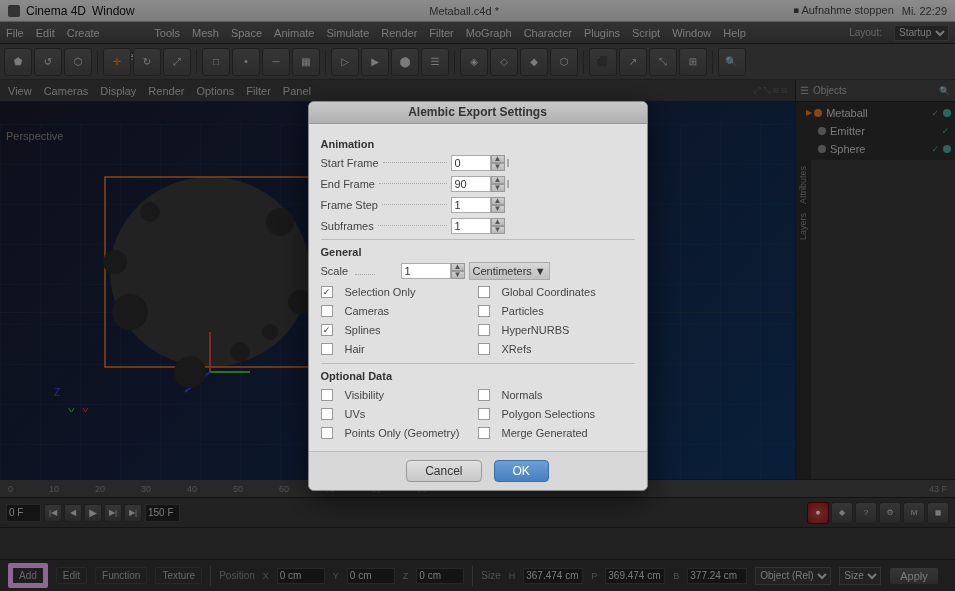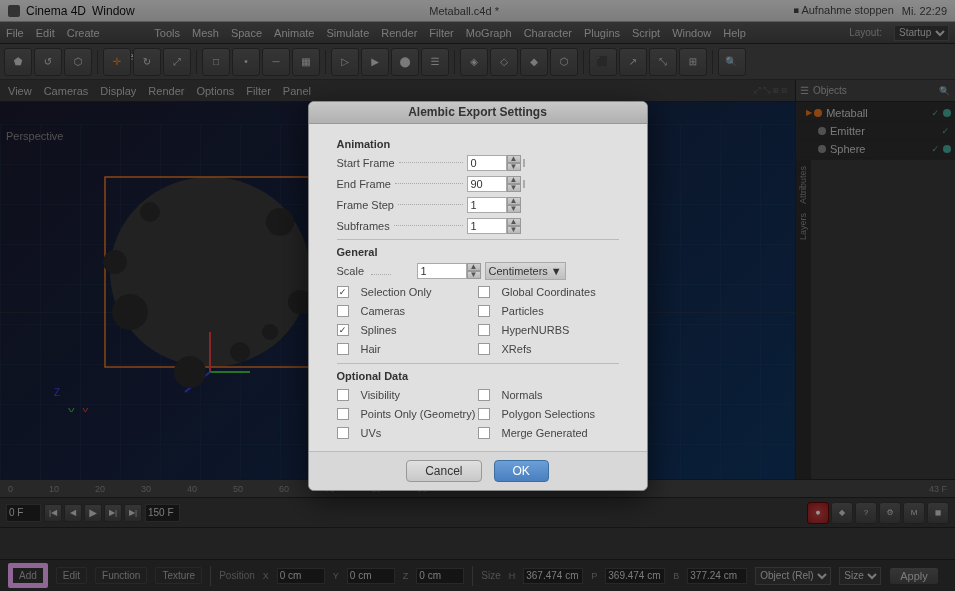--- a/index.html
+++ b/index.html
@@ -179,21 +179,21 @@
       background: linear-gradient(to bottom, #c8c8c8, #b0b0b0);
       display: flex;
       align-items: center;
       justify-content: center;
       font-size: 12px;
       font-weight: bold;
       color: #333;
       border-bottom: 1px solid #999;
     }
     #dialog-content {
-      padding: 8px 28px;
+      padding: 8px 12px;
       background: #e0e0e0;
     }
     .section-header {
       font-size: 11px;
       font-weight: bold;
       color: #333;
       margin: 6px 0 4px 0;
     }
     .field-row {
       display: flex;
@@ -761,25 +761,25 @@
       <div class="section-header">Optional Data</div>
 
       <div class="two-col">
         <div class="col-left">
           <div class="check-row">
             <div class="checkbox-field"></div>
             <span class="check-label">Visibility</span>
           </div>
           <div class="check-row">
             <div class="checkbox-field"></div>
+            <span class="check-label">UVs</span>
+          </div>
+          <div class="check-row">
+            <div class="checkbox-field"></div>
             <span class="check-label">Points Only (Geometry)</span>
-          </div>
-          <div class="check-row">
-            <div class="checkbox-field"></div>
-            <span class="check-label">UVs</span>
           </div>
         </div>
         <div class="col-right">
           <div class="check-row">
             <div class="checkbox-field"></div>
             <span class="check-label">Normals</span>
           </div>
           <div class="check-row">
             <div class="checkbox-field"></div>
             <span class="check-label">Polygon Selections</span>

